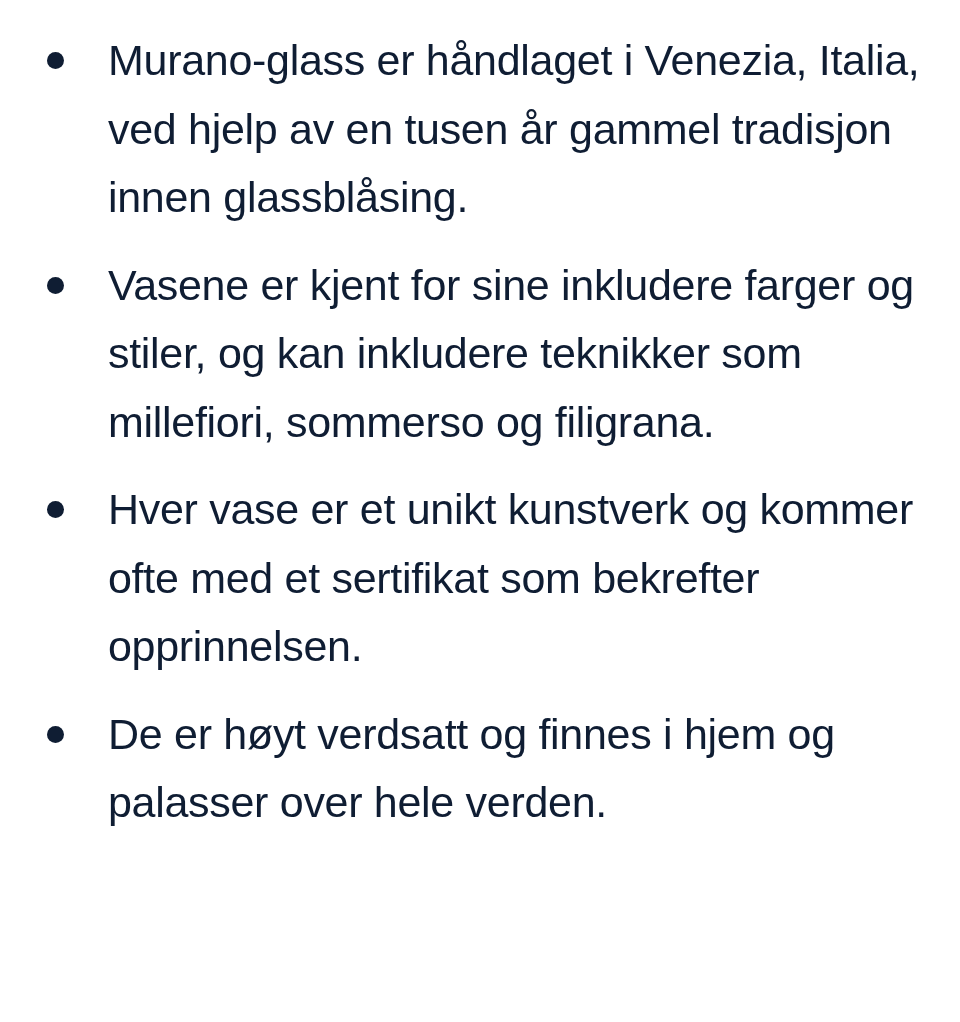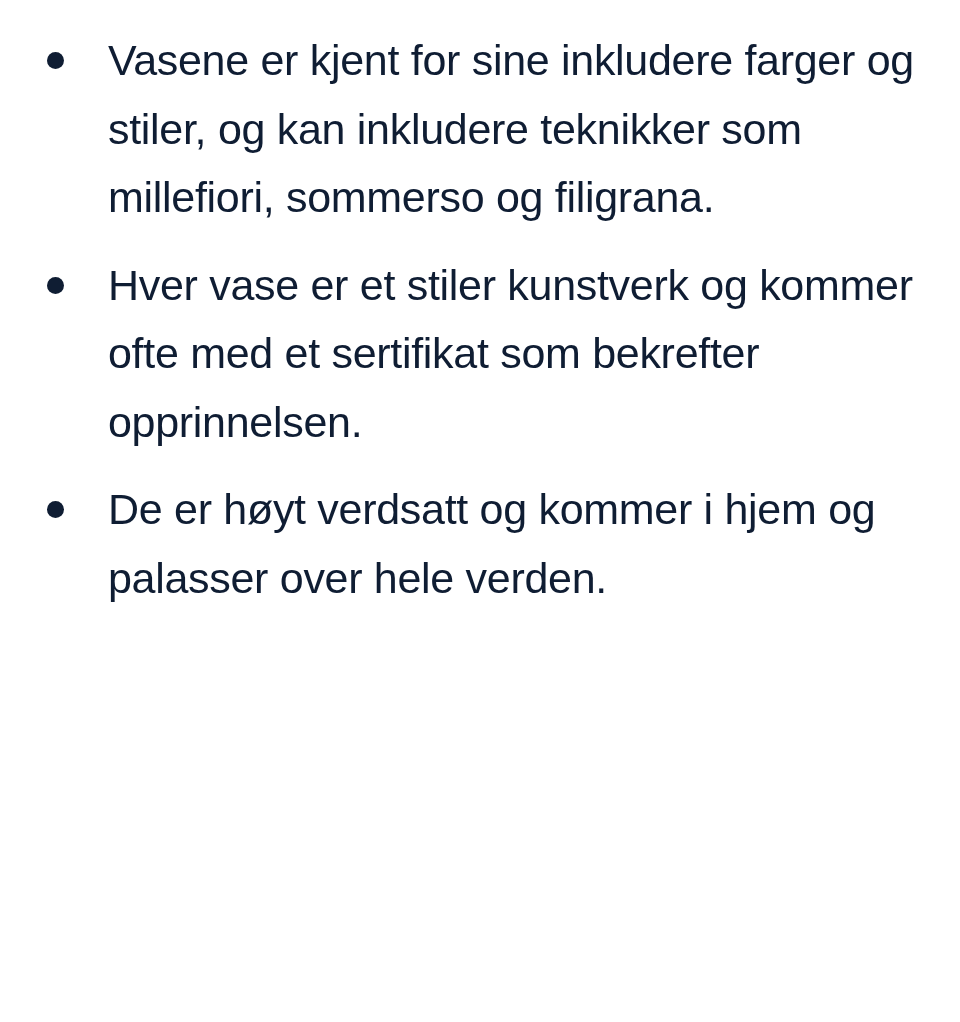--- a/index.html
+++ b/index.html
@@ -40,23 +40,27 @@
       display: block;
       max-width: 812px;
     }
   </style>
 </head>
 <body>
 
 <ul class="list">
   <li class="item">
     <span class="bullet"></span>
+    <span class="text">Murano-glass er håndlaget i Venezia, Italia, ved hjelp av en tusen år gammel tradisjon innen glassblåsing.</span>
+  </li>
+  <li class="item">
+    <span class="bullet"></span>
     <span class="text">Vasene er kjent for sine inkludere farger og stiler, og kan inkludere teknikker som millefiori, sommerso og filigrana.</span>
   </li>
   <li class="item">
     <span class="bullet"></span>
-    <span class="text">Hver vase er et stiler kunstverk og kommer ofte med et sertifikat som bekrefter opprinnelsen.</span>
+    <span class="text">Hver vase er et unikt kunstverk og kommer ofte med et sertifikat som bekrefter opprinnelsen.</span>
   </li>
   <li class="item">
     <span class="bullet"></span>
-    <span class="text">De er høyt verdsatt og kommer i hjem og palasser over hele verden.</span>
+    <span class="text">De er høyt verdsatt og finnes i hjem og palasser over hele verden.</span>
   </li>
 </ul>
 
 </body></html>

